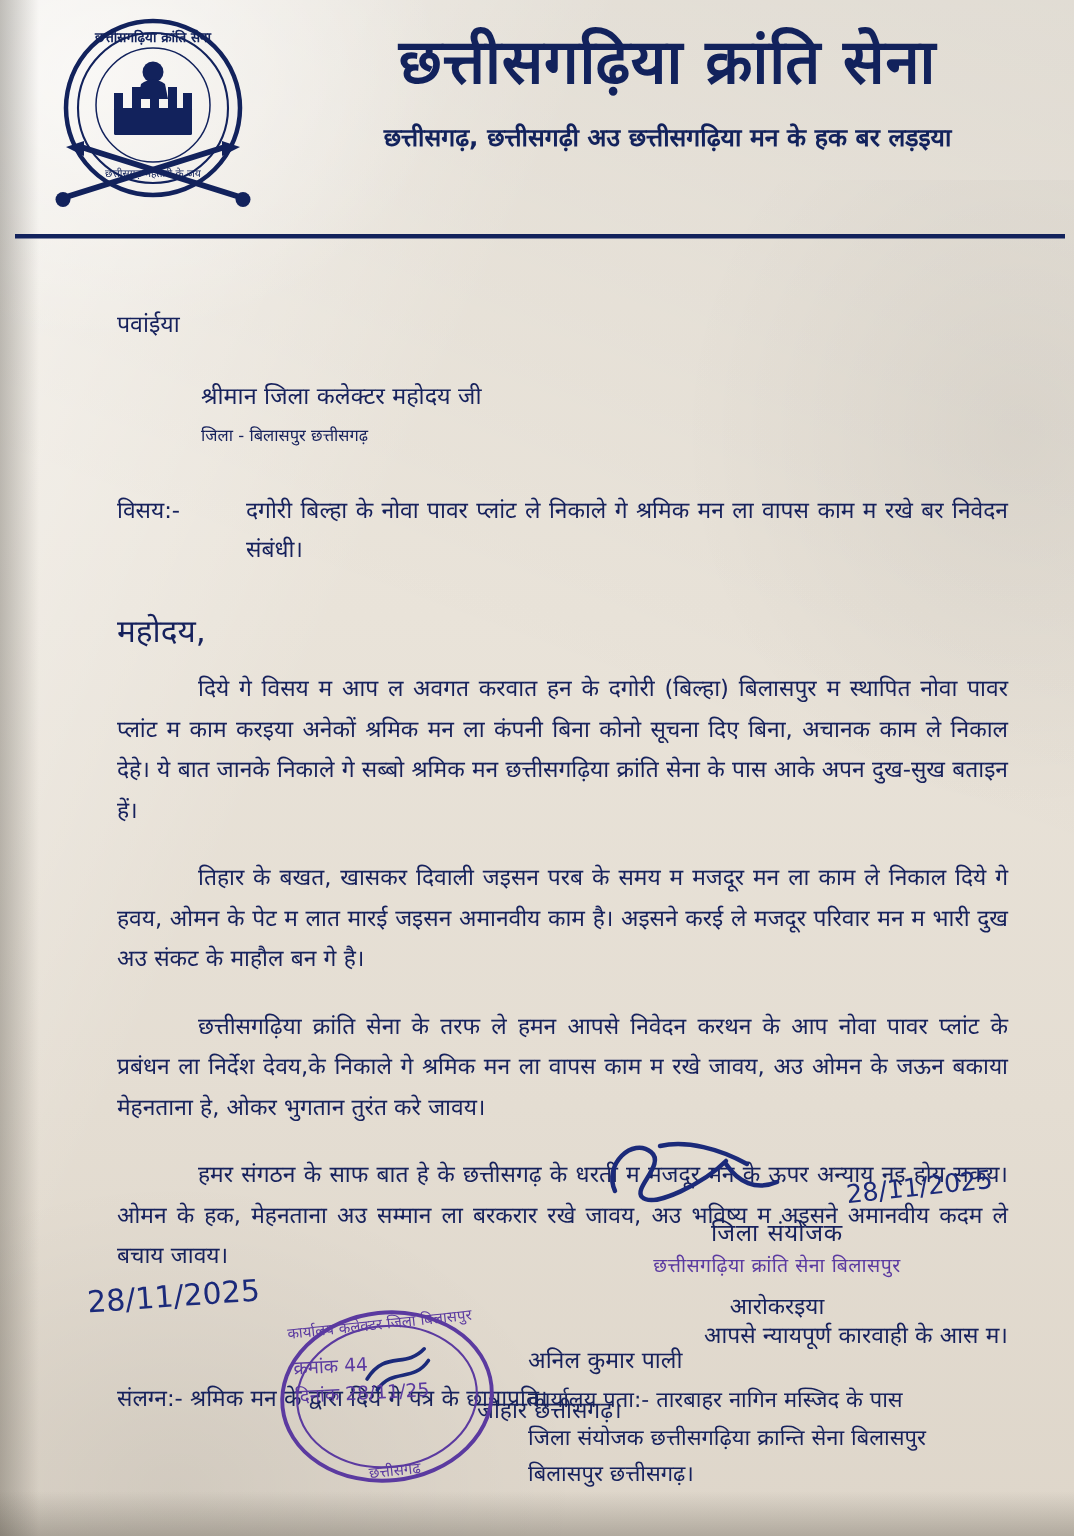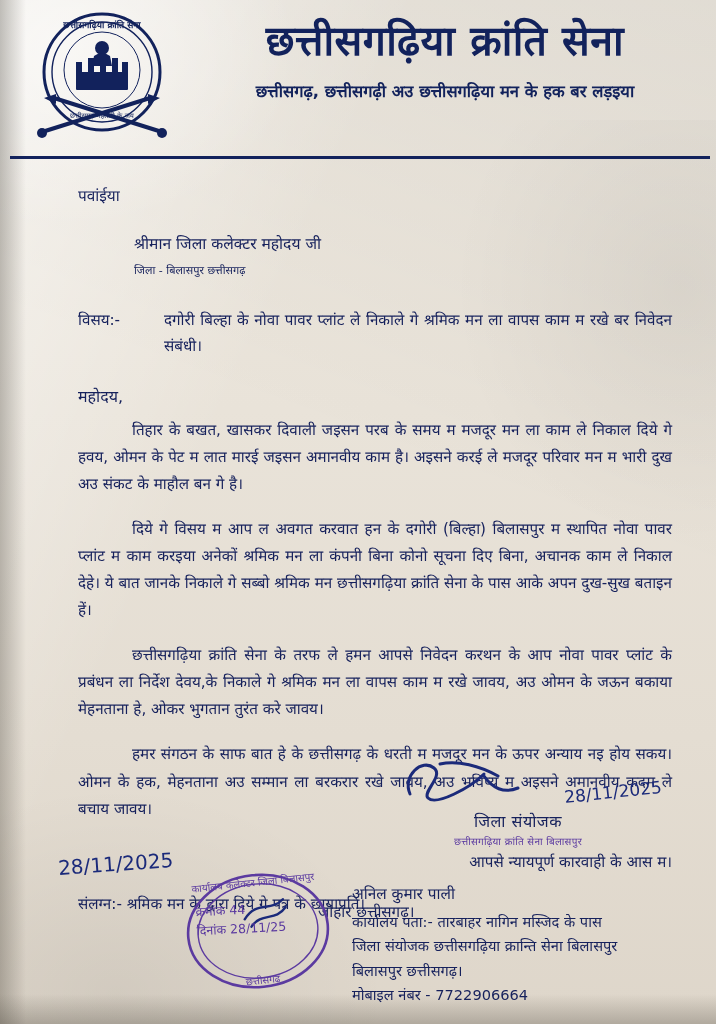--- a/index.html
+++ b/index.html
@@ -87,21 +87,21 @@
     font-size: 16.5px;
     font-weight: 700;
     color: #12225c;
     line-height: 1.3;
     white-space: nowrap;
   }
 
   
   .body-wrap {
     position: relative;
-    padding: 24px 44px 0 78px;
+    padding: 44px 44px 0 78px;
     font-family: "DejaVu Sans", sans-serif;
     color: #16215c;
     font-size: 15.2px;
     line-height: 1.72;
   }
   .salutation {
     margin-bottom: 22px;
     font-size: 15.4px;
   }
   .addressee {
@@ -124,21 +124,21 @@
     flex: 0 0 56px;
     font-size: 15.2px;
   }
   .subject-text {
     flex: 1;
     margin-left: 30px;
     text-align: justify;
   }
   .madoday {
     margin-bottom: 6px;
-    font-size: 16px;
+    font-size: 21px;
   }
   p.para {
     margin: 0 0 18px 0;
     text-align: justify;
     text-indent: 54px;
     line-height: 1.78;
   }
   .closing {
     margin: 26px 0 16px 0;
     font-size: 15.2px;
@@ -178,35 +178,35 @@
     color: #1b2a7a;
     transform: rotate(-6deg);
   }
   .sign-title {
     font-size: 16px;
     font-weight: 400;
     margin-top: 2px;
     letter-spacing: 0.5px;
   }
   .sign-stampline {
-    font-size: 10px;
+    font-size: 13px;
     color: #5b3aa0;
     margin-top: 2px;
     letter-spacing: 0.3px;
   }
   .sign-place {
     font-size: 15px;
     margin-top: 8px;
   }
 
   
   .footer-block {
     position: absolute;
     left: 352px;
-    bottom: 16px;
+    bottom: 28px;
     font-family: "DejaVu Sans", sans-serif;
     color: #16215c;
     font-size: 14.6px;
     line-height: 1.68;
   }
   .footer-name {
     font-size: 15.4px;
     margin-bottom: 2px;
   }
 
@@ -305,22 +305,22 @@
     <div class="addressee">श्रीमान जिला कलेक्टर महोदय जी</div>
     <div class="addressee-line2">जिला - बिलासपुर छत्तीसगढ़</div>
 
     <div class="subject-row">
       <div class="subject-label">विसय:-</div>
       <div class="subject-text">दगोरी बिल्हा के नोवा पावर प्लांट ले निकाले गे श्रमिक मन ला वापस काम म रखे बर निवेदन संबंधी।</div>
     </div>
 
     <div class="madoday">महोदय,</div>
 
+    <p class="para">दिये गे विसय म आप ल अवगत करवात हन के दगोरी (बिल्हा) बिलासपुर म स्थापित नोवा पावर प्लांट म काम करइया अनेकों श्रमिक मन ला कंपनी बिना कोनो सूचना दिए बिना, अचानक काम ले निकाल देहे। ये बात जानके निकाले गे सब्बो श्रमिक मन छत्तीसगढ़िया क्रांति सेना के पास आके अपन दुख-सुख बताइन हें।</p>
     <p class="para">तिहार के बखत, खासकर दिवाली जइसन परब के समय म मजदूर मन ला काम ले निकाल दिये गे हवय, ओमन के पेट म लात मारई जइसन अमानवीय काम है। अइसने करई ले मजदूर परिवार मन म भारी दुख अउ संकट के माहौल बन गे है।</p>
-    <p class="para">दिये गे विसय म आप ल अवगत करवात हन के दगोरी (बिल्हा) बिलासपुर म स्थापित नोवा पावर प्लांट म काम करइया अनेकों श्रमिक मन ला कंपनी बिना कोनो सूचना दिए बिना, अचानक काम ले निकाल देहे। ये बात जानके निकाले गे सब्बो श्रमिक मन छत्तीसगढ़िया क्रांति सेना के पास आके अपन दुख-सुख बताइन हें।</p>
     <p class="para">छत्तीसगढ़िया क्रांति सेना के तरफ ले हमन आपसे निवेदन करथन के आप नोवा पावर प्लांट के प्रबंधन ला निर्देश देवय,के निकाले गे श्रमिक मन ला वापस काम म रखे जावय, अउ ओमन के जऊन बकाया मेहनताना हे, ओकर भुगतान तुरंत करे जावय।</p>
     <p class="para">हमर संगठन के साफ बात हे के छत्तीसगढ़ के धरती म मजदूर मन के ऊपर अन्याय नइ होय सकय। ओमन के हक, मेहनताना अउ सम्मान ला बरकरार रखे जावय, अउ भविष्य म अइसने अमानवीय कदम ले बचाय जावय।</p>
 
     <div class="closing">आपसे न्यायपूर्ण कारवाही के आस म।</div>
     <div class="enclosure">संलग्न:- श्रमिक मन के द्वारा दिये गे पत्र के छायाप्रति।</div>
     <div class="johar">जोहार छत्तीसगढ़।</div>
   </div>
 
   <div class="sign-block">
     <div class="signature-scribble">
@@ -328,20 +328,21 @@
         <g fill="none" stroke="#1b2a7a" stroke-width="3" stroke-linecap="round">
           <path d="M22 40 C14 22, 34 4, 46 14 C56 22, 34 38, 40 44 C48 52, 82 34, 96 20"></path>
           <path d="M52 10 C70 6, 92 12, 110 22"></path>
           <path d="M96 22 C104 34, 116 40, 130 34"></path>
         </g>
       </svg>
       <div class="sign-date">28/11/2025</div>
     </div>
     <div class="sign-title">जिला संयोजक</div>
     <div class="sign-stampline">छत्तीसगढ़िया क्रांति सेना बिलासपुर</div>
+    <div class="sign-place">आरोकरइया</div>
   </div>
 
   <div class="hand-date">28/11/2025</div>
 
   <div class="seal">
     <svg width="180" height="130" viewBox="0 0 180 130">
       <g transform="rotate(-6 90 65)">
         <ellipse cx="90" cy="65" rx="70" ry="56" fill="none" stroke="#5b3aa0" stroke-width="2.6"></ellipse>
         <ellipse cx="90" cy="65" rx="60" ry="47" fill="none" stroke="#5b3aa0" stroke-width="1.4"></ellipse>
         <text x="90" y="20" text-anchor="middle" font-family="DejaVu Sans, sans-serif" font-size="10" fill="#5b3aa0">कार्यालय कलेक्टर जिला बिलासपुर</text>
@@ -363,16 +364,15 @@
       <span>दिनांक</span>
       <span>28/11/25</span>
     </div>
   </div>
 
   <div class="footer-block">
     <div class="footer-name">अनिल कुमार पाली</div>
     <div>कार्यालय पता:- तारबाहर नागिन मस्जिद के पास</div>
     <div>जिला संयोजक छत्तीसगढ़िया क्रान्ति सेना बिलासपुर</div>
     <div>बिलासपुर छत्तीसगढ़।</div>
-    <div>मोबाइल नंबर - 7722906664</div>
   </div>
 
 </div>
 
 </body></html>

